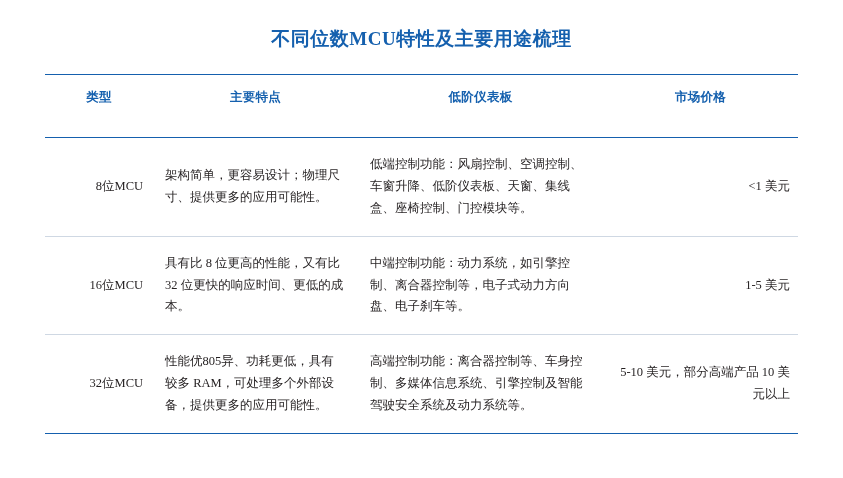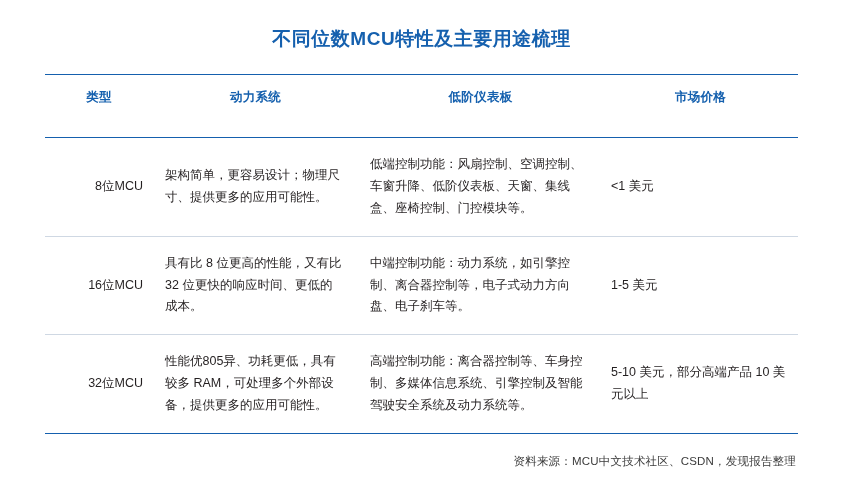--- a/index.html
+++ b/index.html
@@ -12,20 +12,21 @@
     background: #ffffff;
     font-family: "Liberation Sans", sans-serif;
     overflow: hidden;
   }
   .page {
     position: relative;
     width: 843px;
     height: 360px;
     box-sizing: border-box;
     padding: 0 45px;
+    font-family: Liberation Serif, serif;
   }
   .title {
     text-align: center;
     color: #1560ae;
     font-size: 19px;
     font-weight: bold;
     letter-spacing: 0.5px;
     padding-top: 26px;
     padding-bottom: 22px;
   }
@@ -63,21 +64,21 @@
   td.type-cell {
     text-align: right;
     font-size: 12.5px;
   }
   td.feature-cell, td.usage-cell {
     text-align: left;
     padding-left: 12px;
     padding-right: 14px;
   }
   td.price-cell {
-    text-align: left;
+    text-align: right;
     padding-left: 8px;
     padding-right: 8px;
   }
   .source {
     text-align: right;
     color: #3a3a3a;
     font-size: 11.5px;
     padding-top: 20px;
     padding-right: 2px;
     letter-spacing: 0.2px;
@@ -93,21 +94,21 @@
   <table class="data-table">
     <colgroup>
       <col class="c0">
         <col class="c1">
         <col class="c2">
         <col class="c3">
     </colgroup>
     <thead>
       <tr>
         <th>类型</th>
-        <th>动力系统</th>
+        <th>主要特点</th>
         <th>低阶仪表板</th>
         <th>市场价格</th>
       </tr>
     </thead>
     <tbody>
       <tr>
         <td class="type-cell">8位MCU</td>
         <td class="feature-cell">架构简单，更容易设计；物理尺寸、提供更多的应用可能性。</td>
         <td class="usage-cell">低端控制功能：风扇控制、空调控制、车窗升降、低阶仪表板、天窗、集线盒、座椅控制、门控模块等。</td>
         <td class="price-cell">&lt;1 美元</td>
@@ -120,15 +121,14 @@
       </tr>
       <tr>
         <td class="type-cell">32位MCU</td>
         <td class="feature-cell">性能优805异、功耗更低，具有较多 RAM，可处理多个外部设备，提供更多的应用可能性。</td>
         <td class="usage-cell">高端控制功能：离合器控制等、车身控制、多媒体信息系统、引擎控制及智能驾驶安全系统及动力系统等。</td>
         <td class="price-cell">5-10 美元，部分高端产品 10 美元以上</td>
       </tr>
     </tbody>
   </table>
 
-  <div class="source">资料来源：MCU中文技术社区、CSDN，发现报告整理</div>
 
 </div>
 
 </body></html>

